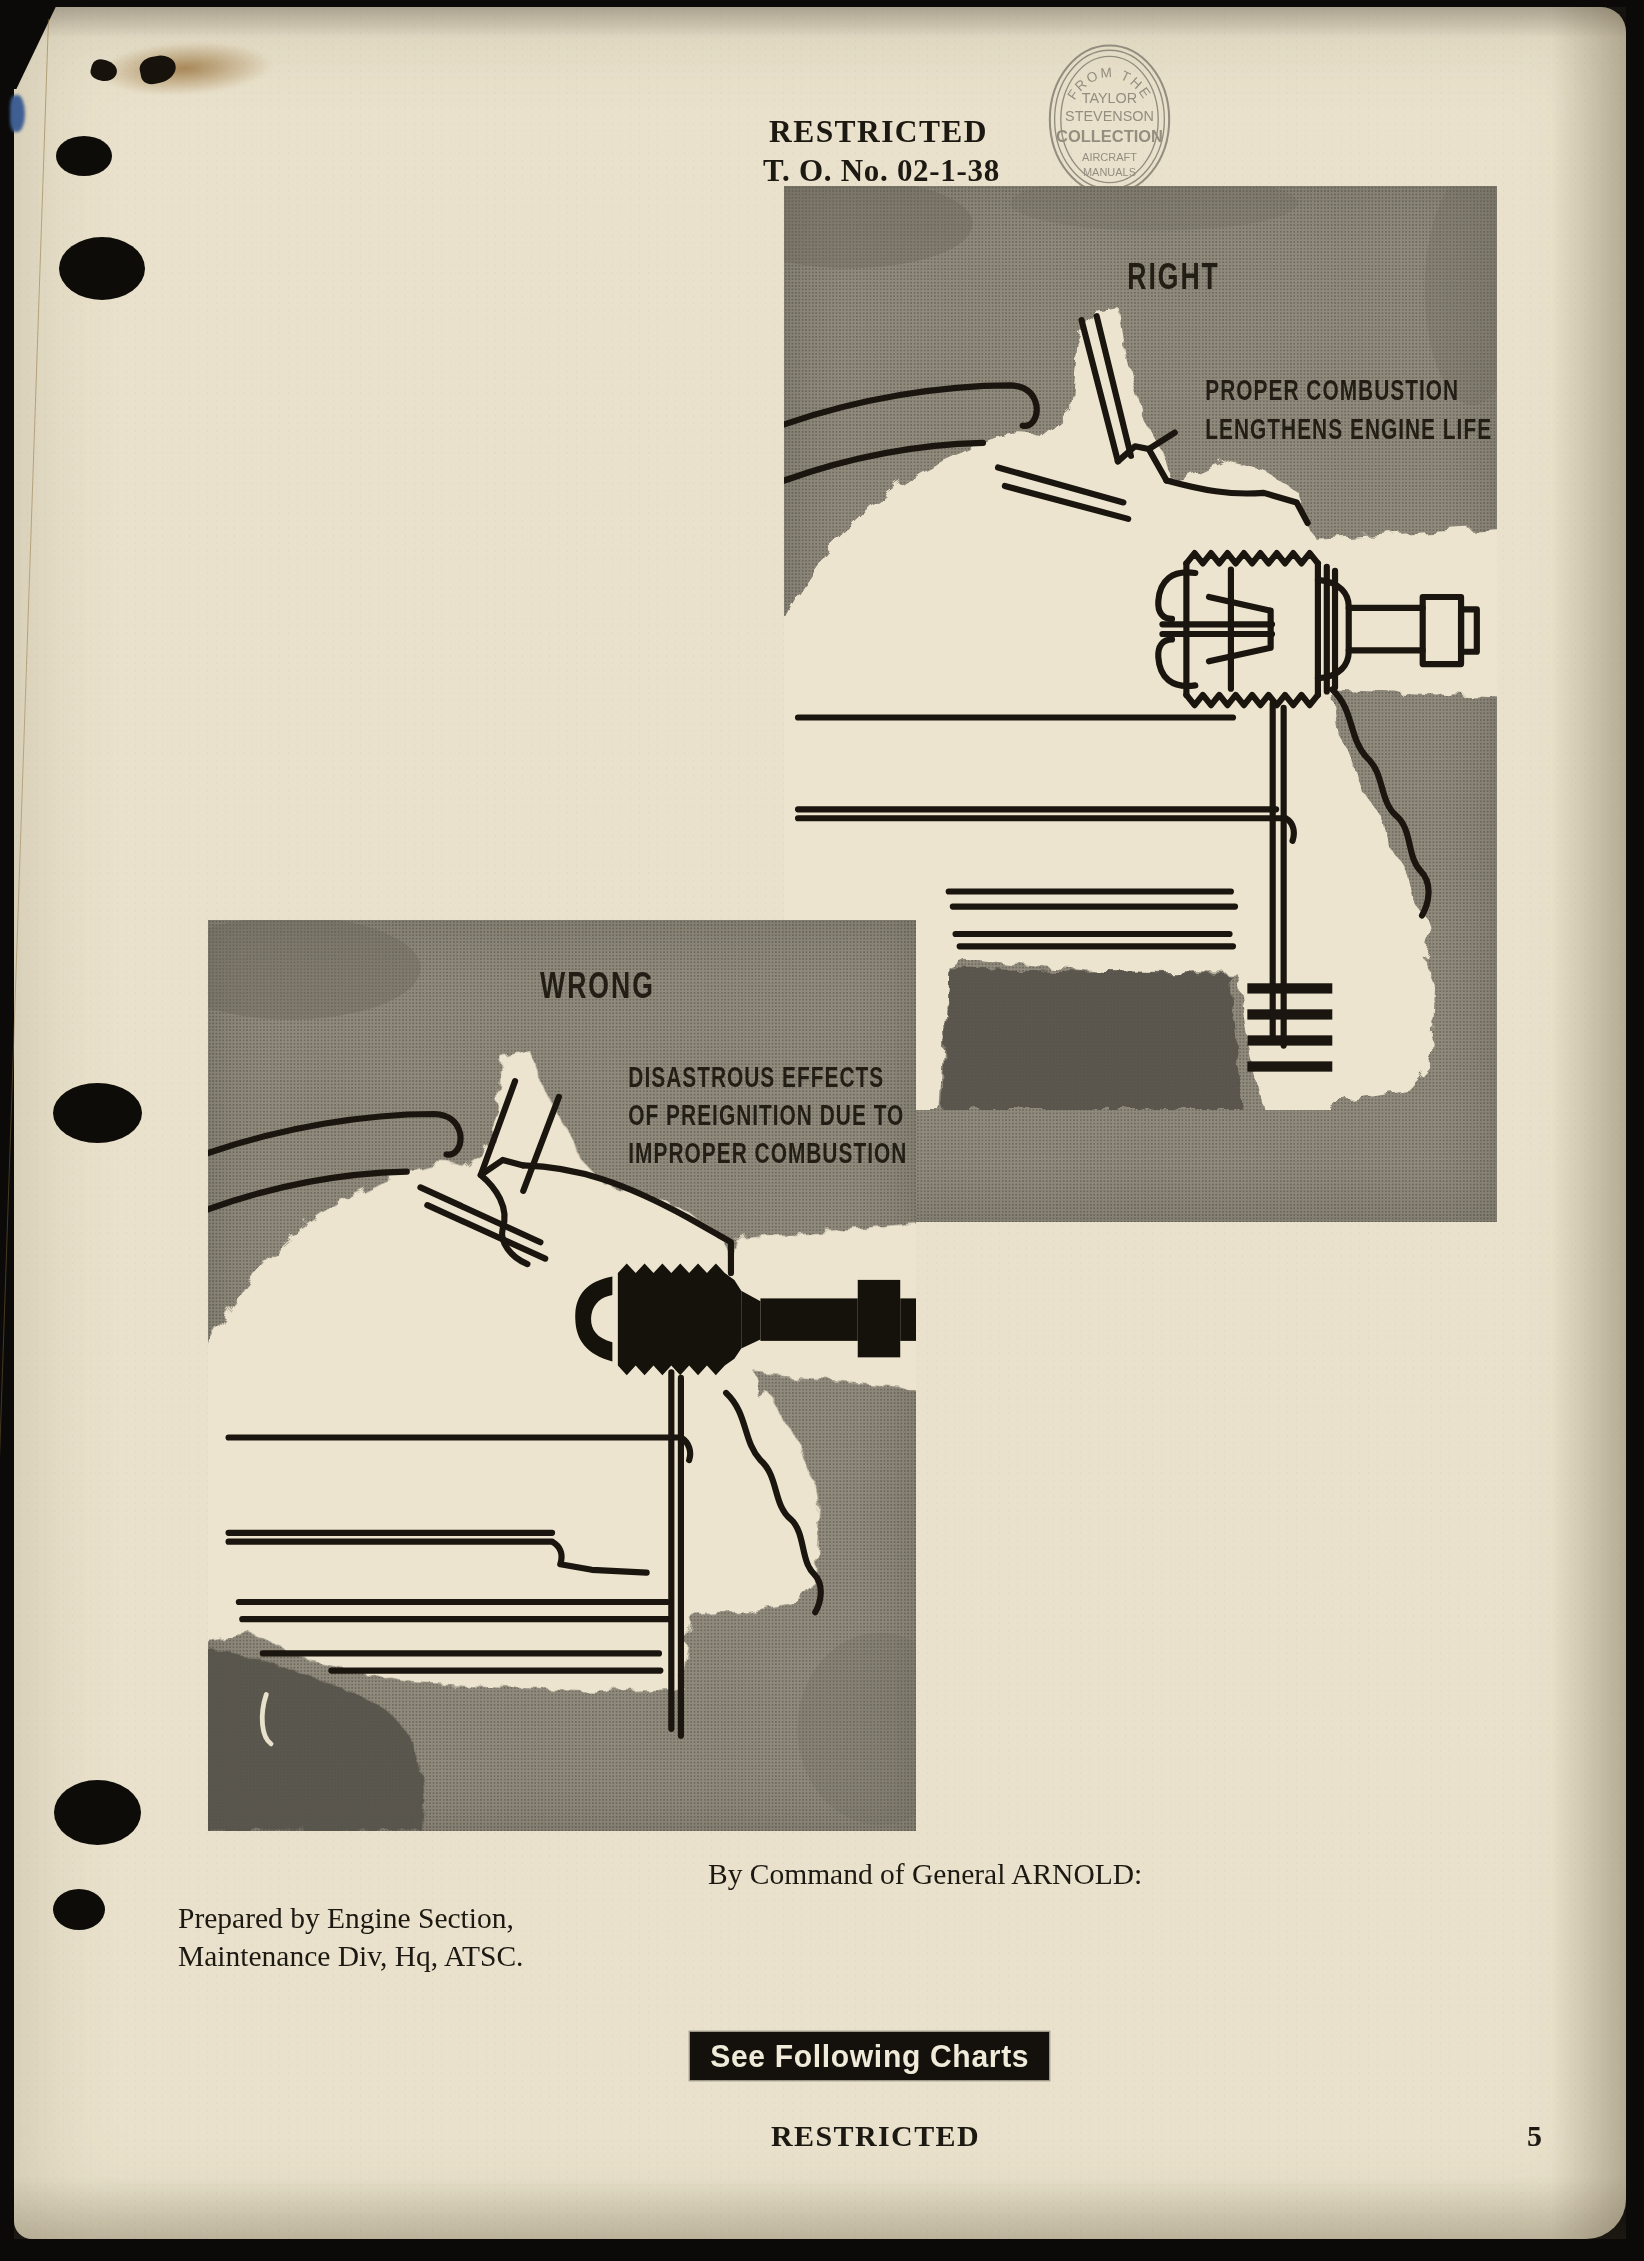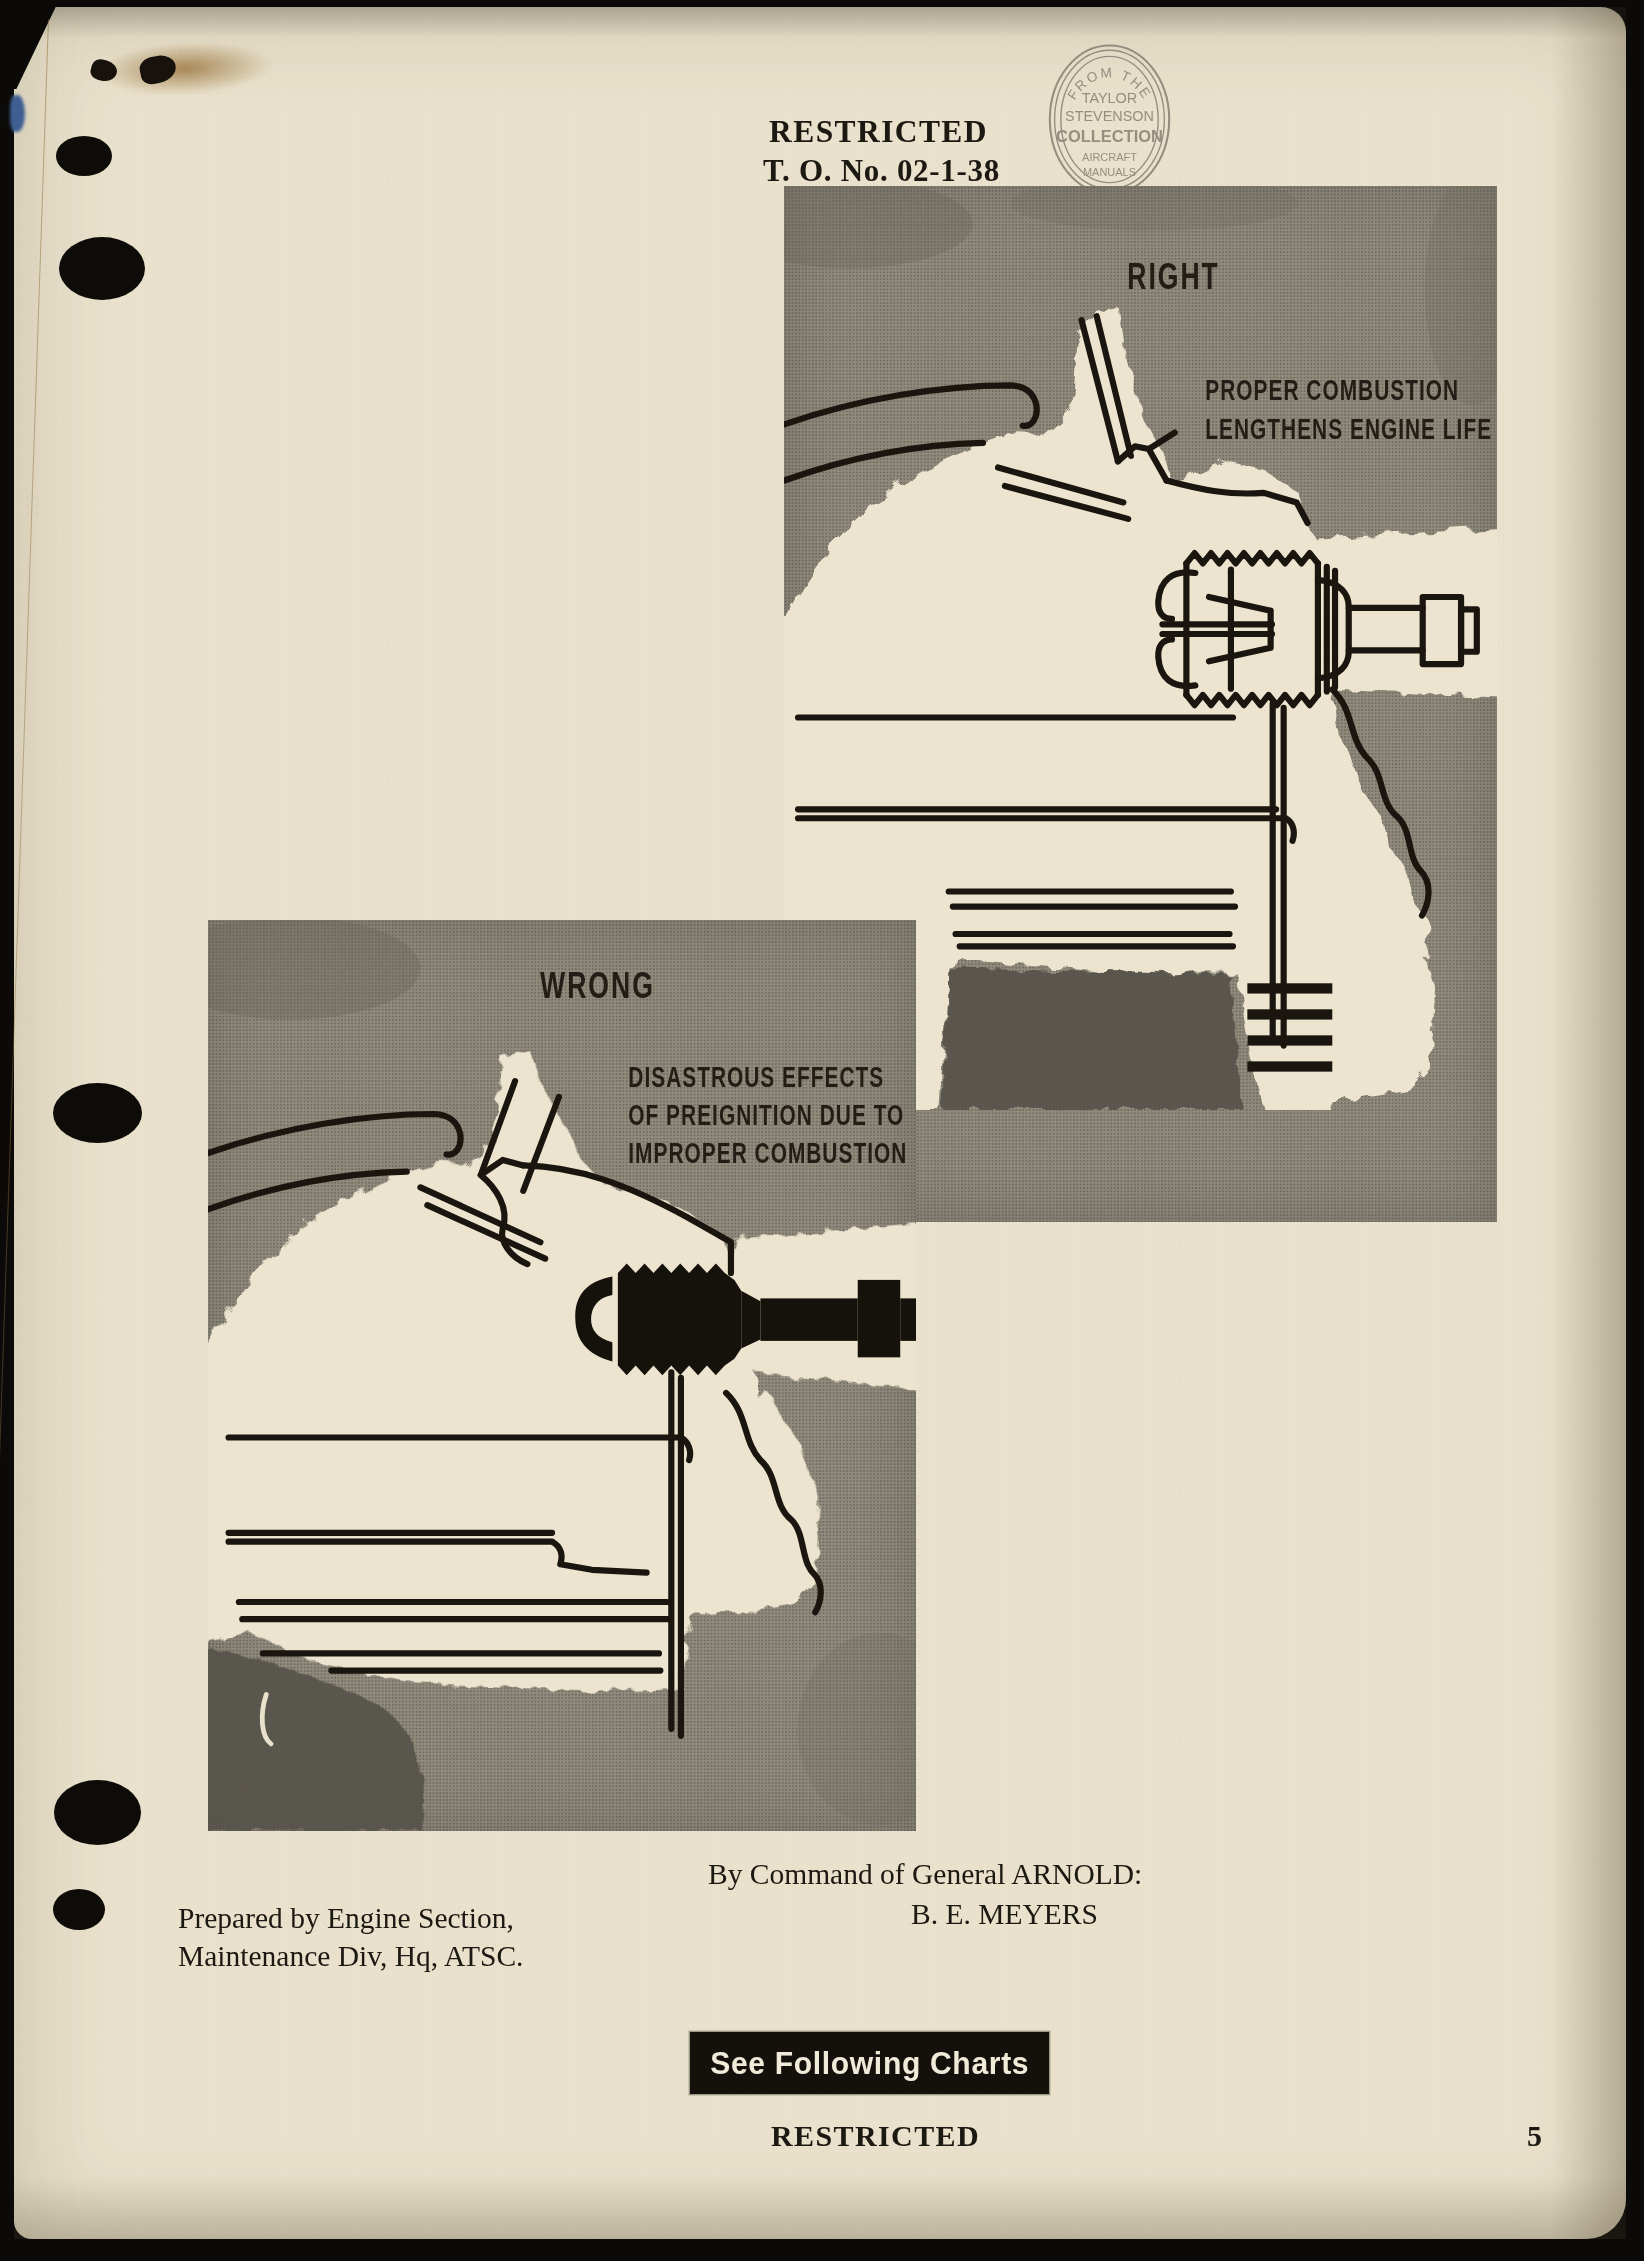--- a/index.html
+++ b/index.html
@@ -63,21 +63,21 @@
     box-shadow:inset 0 0 55px rgba(32,29,23,.20);
   }
   .panel svg{position:absolute;left:0;top:0;}
   .gothic{
     position:absolute;font-family:"Liberation Sans",sans-serif;font-weight:bold;
     color:#221d15;transform:scaleX(.72);transform-origin:center;
     text-align:center;white-space:nowrap;
   }
   .serif-block{position:absolute;color:var(--ink,#1c1812);font-weight:normal;}
   .banner{
-    position:absolute;left:690px;top:2032px;width:359px;height:62px;
+    position:absolute;left:690px;top:2032px;width:359px;height:48px;
     background:var(--banner-bg,#14110d);display:flex;align-items:center;justify-content:center;
     box-shadow:0 0 0 1.4px rgba(20,17,13,.35);
   }
   .banner span{
     font-family:"Liberation Sans",sans-serif;font-weight:bold;font-size:32px;
     color:var(--banner-text,#f0ead9);letter-spacing:0.7px;transform:scaleX(.94);
   }
   .footer-num{position:absolute;color:var(--ink,#1c1812);font-weight:bold;}
   .stamp{position:absolute;left:1047px;top:42px;width:125px;height:155px;opacity:.92;}
 </style>
@@ -266,21 +266,20 @@
 </div>
 
 <div class="serif-block" style="left:708px;top:1858px;font-size:29.5px;">By Command of General ARNOLD:</div>
 
 <div class="serif-block" style="left:178px;top:1899px;font-size:29.5px;line-height:38px;">
   <div>Prepared by Engine Section,</div>
   <div>Maintenance Div, Hq, ATSC.</div>
 </div>
 
 <div class="serif-block" style="left:911px;top:1895px;font-size:29.5px;line-height:38px;">
-  <div>B. E. MEYERS</div>
 </div>
 
 <div class="banner">
   <span>See Following Charts</span>
 </div>
 
 <div class="hdr-line" style="left:704px;top:2119px;width:343px;font-size:30px;">RESTRICTED</div>
 <div class="footer-num" style="left:1527px;top:2119px;font-size:30px;">5</div>
 
 

